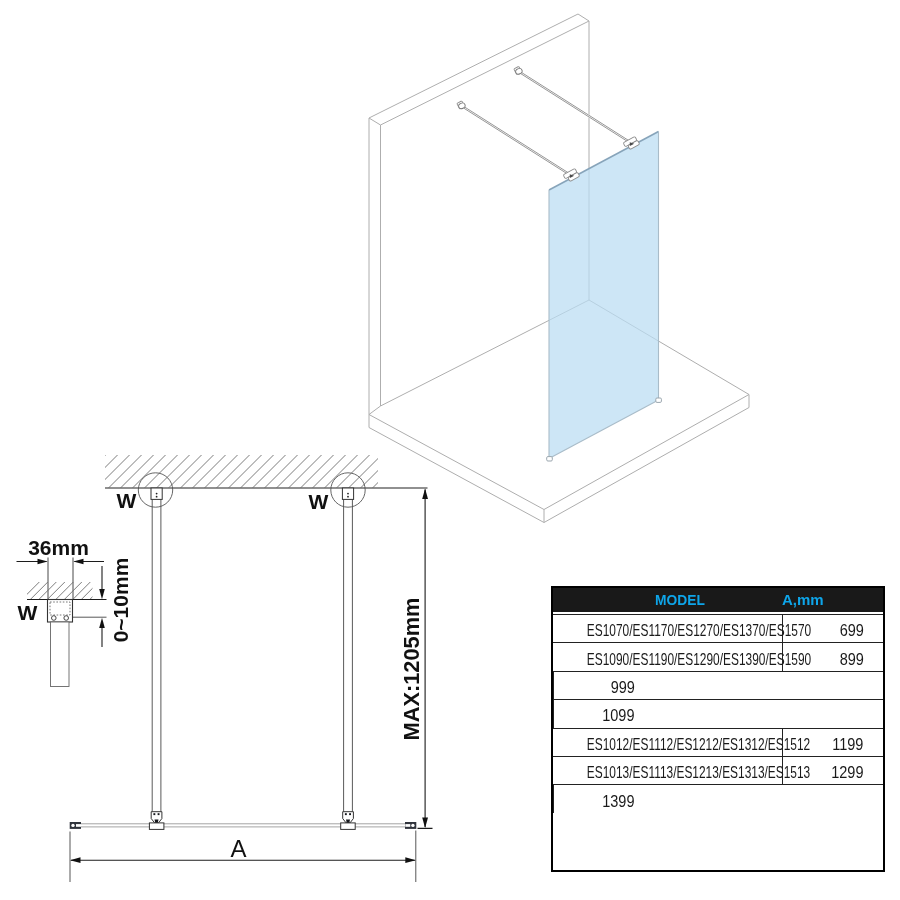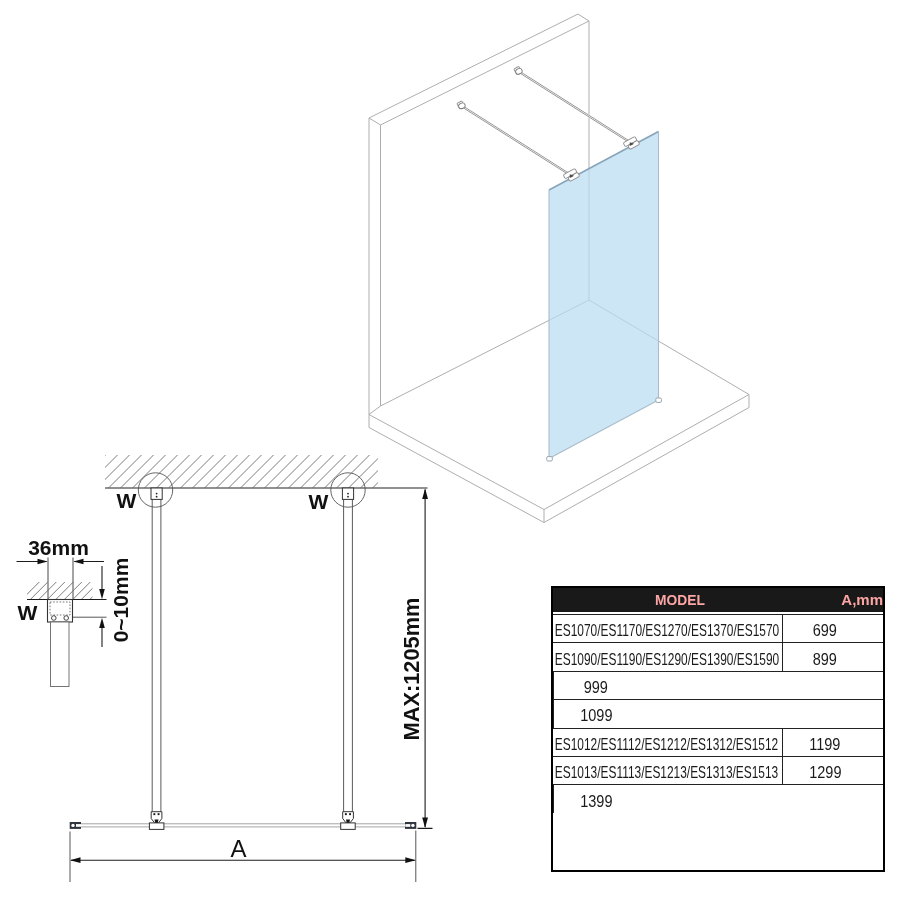--- a/index.html
+++ b/index.html
@@ -1,28 +1,28 @@
 <!DOCTYPE html>
 <html><head>
 <meta charset="utf-8">
 <style>
 html,body{margin:0;padding:0;background:#ffffff;width:900px;height:900px;overflow:hidden;}
 *{box-sizing:border-box;}
 body{font-family:"Liberation Sans",sans-serif;}
 #page{position:relative;width:900px;height:900px;background:#fff;}
 #draw{position:absolute;left:0;top:0;}
 #tbl{position:absolute;left:551px;top:585.5px;width:334px;height:286px;border:2px solid #000;background:#fff;}
-.hrow{display:flex;width:100%;height:24px;margin-bottom:2.5px;background:#191919;color:#fca5a5;font-weight:bold;font-size:15px;}
+.hrow{display:flex;width:100%;height:24px;margin-bottom:2.5px;background:#191919;color:#0ea5e9;font-weight:bold;font-size:15px;}
 .row{display:flex;width:100%;height:28.4px;border-top:1px solid #222;}
-.c1{width:229px;display:flex;align-items:center;}
-.c2{width:82px;display:flex;align-items:center;justify-content:center;border-left:1px solid #222;}
+.c1{width:229px;display:flex;align-items:center;padding-left:32px;}
+.c2{width:82px;display:flex;align-items:center;justify-content:flex-end;border-left:1px solid #222;}
 .mtext{font-size:16.5px;color:#1a1a1a;white-space:nowrap;transform:scaleX(0.722);transform-origin:0 50%;padding-left:2.5px;position:relative;top:2px;}
 .ntext{font-size:16.5px;color:#1a1a1a;transform:scaleX(0.88);position:relative;top:2px;left:1.5px;}
 .h1{width:229px;display:flex;align-items:center;justify-content:center;}
-.h2{width:101px;display:flex;align-items:center;justify-content:flex-end;}
+.h2{width:101px;display:flex;align-items:center;justify-content:flex-start;}
 </style>
 </head>
 <body>
 <div id="page">
 <svg id="draw" width="900" height="900" viewBox="0 0 900 900" font-family="Liberation Sans, sans-serif">
 <g fill="none" stroke-linecap="butt">
 
 <g stroke="#aeaeae" stroke-width="1">
 <path d="M369,118 L578,14 L589,21 L380.5,125 Z"></path>
 <path d="M369,118 L369,427.5"></path>

